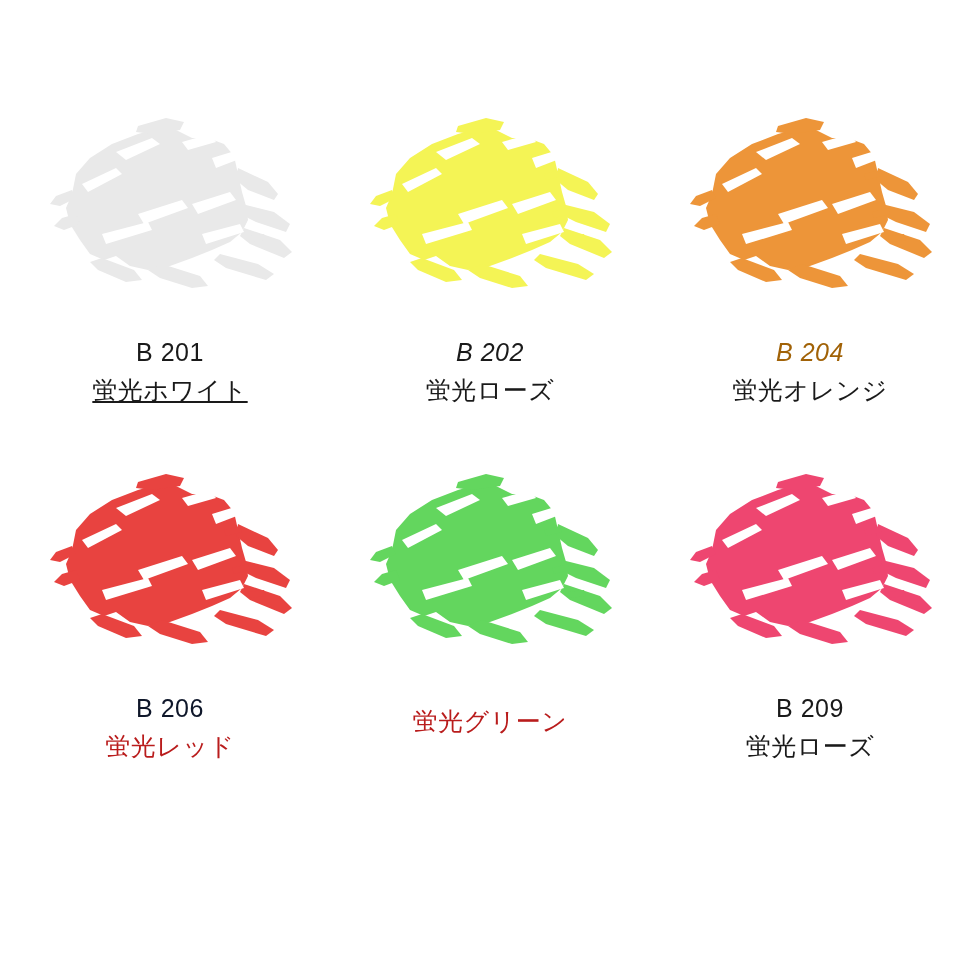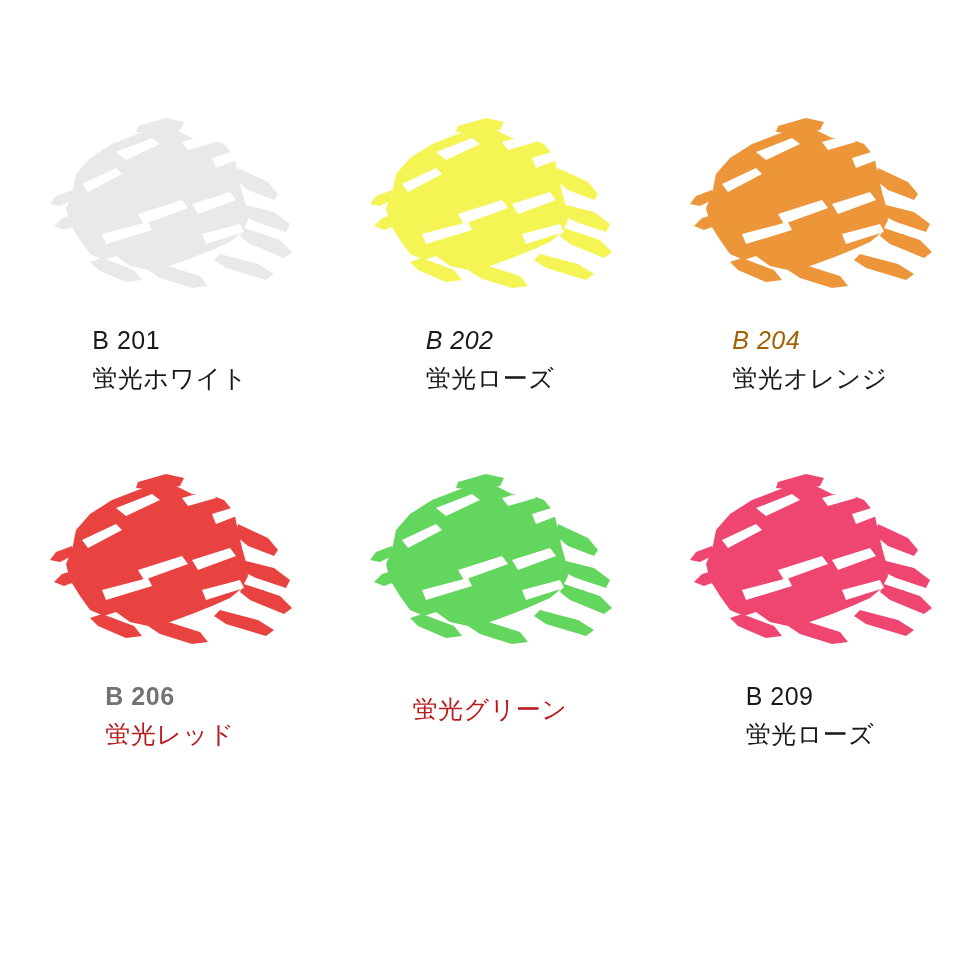--- a/index.html
+++ b/index.html
@@ -45,21 +45,22 @@
     justify-content: flex-start;
   }
 
   .swatch-art {
     width: 256px;
     height: 196px;
     display: block;
   }
 
   .swatch-labels {
-    margin-top: 24px;
+    margin-top: 36px;
+    text-align: center;
     line-height: 1.0;
   }
 
   .swatch-code {
     font-size: 25px;
     letter-spacing: 0.5px;
     color: #1a1a1a;
     font-weight: 400;
     white-space: nowrap;
   }
@@ -106,21 +107,21 @@
           <path class="gap" d="M170 50 L196 42 L200 50 L174 60 Z" fill="#FFFFFF"></path>
           <path class="gap" d="M60 126 L106 114 L110 122 L64 136 Z" fill="#FFFFFF"></path>
           <path class="gap" d="M160 126 L198 116 L202 124 L164 136 Z" fill="#FFFFFF"></path>
           <path class="speck" d="M182 66 L198 62 L200 68 L184 72 Z" fill="#E9E9E9"></path>
           <path class="speck" d="M190 104 L206 100 L208 106 L192 110 Z" fill="#E9E9E9"></path>
           <path class="speck" d="M206 128 L222 126 L224 132 L208 134 Z" fill="#E9E9E9"></path>
         </g>
       </svg>
       <div class="swatch-labels">
         <div class="swatch-code" style="color: rgb(26, 26, 26);">B 201</div>
-        <div class="swatch-name" style="color: rgb(26, 26, 26);">蛍光ホワイト</div>
+        <div class="swatch-name" style="color: rgb(26, 26, 26); text-decoration: underline;">蛍光ホワイト</div>
       </div>
     </div>
 
     <div class="swatch-cell row-1">
       <svg class="swatch-art" viewBox="0 0 256 196">
         <g class="stroke-group">
           <path class="blob" d="M30 86 L34 66 L48 50 L70 36 L96 26 L118 20 L134 22 L150 30 L166 30 L182 36 L192 48 L196 66 L200 84 L204 98 L206 112 L200 124 L188 134 L170 142 L150 150 L128 158 L106 162 L88 158 L74 148 L62 152 L48 146 L38 132 L28 116 L24 100 Z" fill="#F4F455"></path>
           <path class="drip" d="M196 60 L226 74 L236 86 L232 92 L206 82 L194 72 Z" fill="#F4F455"></path>
           <path class="drip" d="M200 96 L232 104 L248 116 L244 124 L214 114 L198 106 Z" fill="#F4F455"></path>
           <path class="drip" d="M202 120 L238 132 L250 144 L242 150 L208 136 L198 128 Z" fill="#F4F455"></path>
@@ -201,21 +202,21 @@
           <path class="gap" d="M150 96 L188 84 L194 92 L156 106 Z" fill="#FFFFFF"></path>
           <path class="gap" d="M170 50 L196 42 L200 50 L174 60 Z" fill="#FFFFFF"></path>
           <path class="gap" d="M60 126 L106 114 L110 122 L64 136 Z" fill="#FFFFFF"></path>
           <path class="gap" d="M160 126 L198 116 L202 124 L164 136 Z" fill="#FFFFFF"></path>
           <path class="speck" d="M182 66 L198 62 L200 68 L184 72 Z" fill="#E84340"></path>
           <path class="speck" d="M190 104 L206 100 L208 106 L192 110 Z" fill="#E84340"></path>
           <path class="speck" d="M206 128 L222 126 L224 132 L208 134 Z" fill="#E84340"></path>
         </g>
       </svg>
       <div class="swatch-labels">
-        <div class="swatch-code" style="color: #737373; font-weight: bold;">B 206</div>
+        <div class="swatch-code" style="color: #0f172a;">B 206</div>
         <div class="swatch-name" style="color: #b91c1c;">蛍光レッド</div>
       </div>
     </div>
 
     <div class="swatch-cell row-2">
       <svg class="swatch-art" viewBox="0 0 256 196">
         <g class="stroke-group">
           <path class="blob" d="M30 86 L34 66 L48 50 L70 36 L96 26 L118 20 L134 22 L150 30 L166 30 L182 36 L192 48 L196 66 L200 84 L204 98 L206 112 L200 124 L188 134 L170 142 L150 150 L128 158 L106 162 L88 158 L74 148 L62 152 L48 146 L38 132 L28 116 L24 100 Z" fill="#63D65E"></path>
           <path class="drip" d="M196 60 L226 74 L236 86 L232 92 L206 82 L194 72 Z" fill="#63D65E"></path>
           <path class="drip" d="M200 96 L232 104 L248 116 L244 124 L214 114 L198 106 Z" fill="#63D65E"></path>

